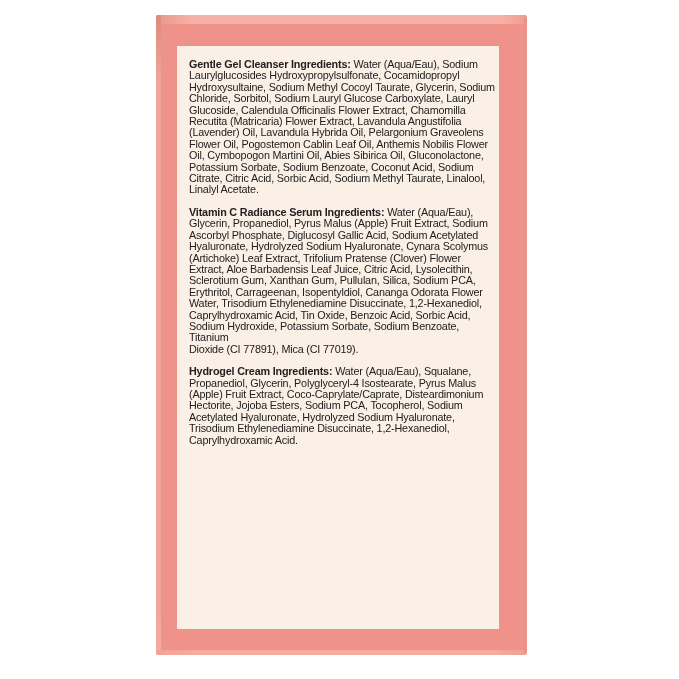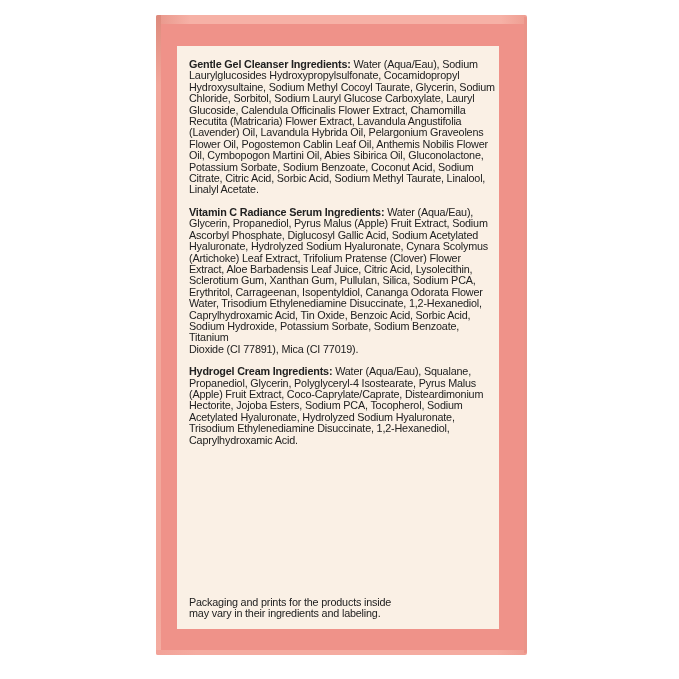--- a/index.html
+++ b/index.html
@@ -90,17 +90,15 @@
       <div class="text-col">
 
         <p class="para"><b>Gentle Gel Cleanser Ingredients:</b> <span class="body">Water (Aqua/Eau), Sodium Laurylglucosides Hydroxypropylsulfonate, Cocamidopropyl Hydroxysultaine, Sodium Methyl Cocoyl Taurate, Glycerin, Sodium Chloride, Sorbitol, Sodium Lauryl Glucose Carboxylate, Lauryl Glucoside, Calendula Officinalis Flower Extract, Chamomilla Recutita (Matricaria) Flower Extract, Lavandula Angustifolia (Lavender) Oil, Lavandula Hybrida Oil, Pelargonium Graveolens Flower Oil, Pogostemon Cablin Leaf Oil, Anthemis Nobilis Flower Oil, Cymbopogon Martini Oil, Abies Sibirica Oil, Gluconolactone, Potassium Sorbate, Sodium Benzoate, Coconut Acid, Sodium Citrate, Citric Acid, Sorbic Acid, Sodium Methyl Taurate, Linalool, Linalyl Acetate.</span></p>
 
         <p class="para"><b>Vitamin C Radiance Serum Ingredients:</b> <span class="body">Water (Aqua/Eau), Glycerin, Propanediol, Pyrus Malus (Apple) Fruit Extract, Sodium Ascorbyl Phosphate, Diglucosyl Gallic Acid, Sodium Acetylated Hyaluronate, Hydrolyzed Sodium Hyaluronate, Cynara Scolymus (Artichoke) Leaf Extract, Trifolium Pratense (Clover) Flower Extract, Aloe Barbadensis Leaf Juice, Citric Acid, Lysolecithin, Sclerotium Gum, Xanthan Gum, Pullulan, Silica, Sodium PCA, Erythritol, Carrageenan, Isopentyldiol, Cananga Odorata Flower Water, Trisodium Ethylenediamine Disuccinate, 1,2-Hexanediol, Caprylhydroxamic Acid, Tin Oxide, Benzoic Acid, Sorbic Acid, Sodium Hydroxide, Potassium Sorbate, Sodium Benzoate, Titanium
 Dioxide (CI 77891), Mica (CI 77019).</span></p>
 
         <p class="para"><b>Hydrogel Cream Ingredients:</b> <span class="body">Water (Aqua/Eau), Squalane, Propanediol, Glycerin, Polyglyceryl-4 Isostearate, Pyrus Malus (Apple) Fruit Extract, Coco-Caprylate/Caprate, Disteardimonium Hectorite, Jojoba Esters, Sodium PCA, Tocopherol, Sodium Acetylated Hyaluronate, Hydrolyzed Sodium Hyaluronate, Trisodium Ethylenediamine Disuccinate, 1,2-Hexanediol, Caprylhydroxamic Acid.</span></p>
 
       </div>
-      <p class="disclaimer">Packaging and prints for the products inside
-may vary in their ingredients and labeling.</p>
     </div>
   </div>
 </div>
 
 </body></html>

